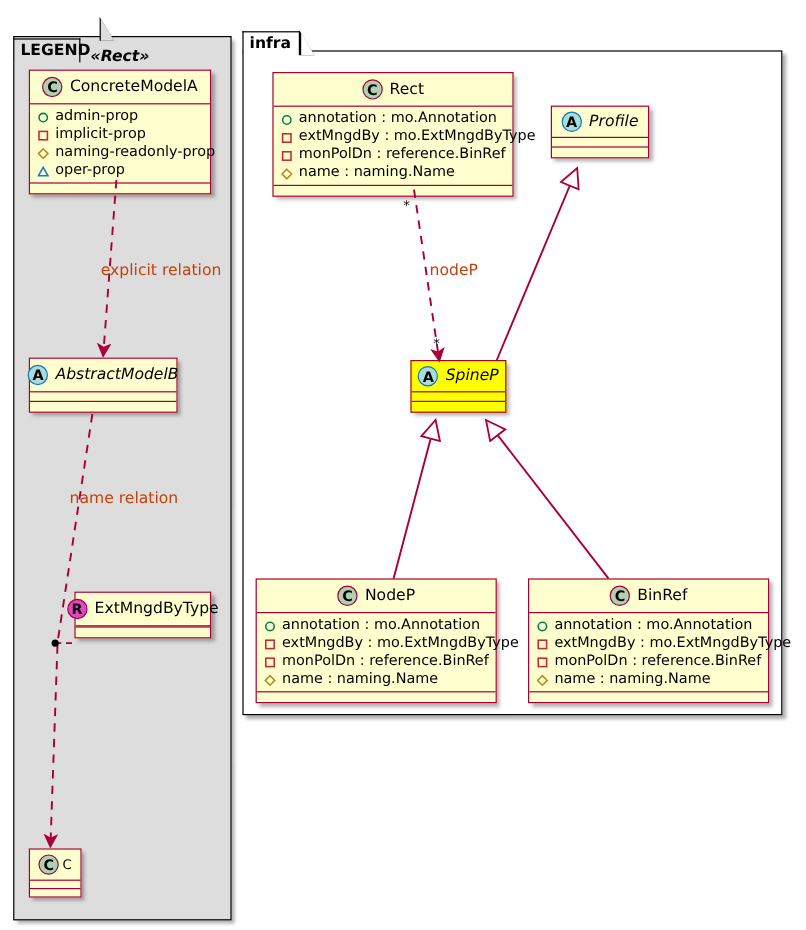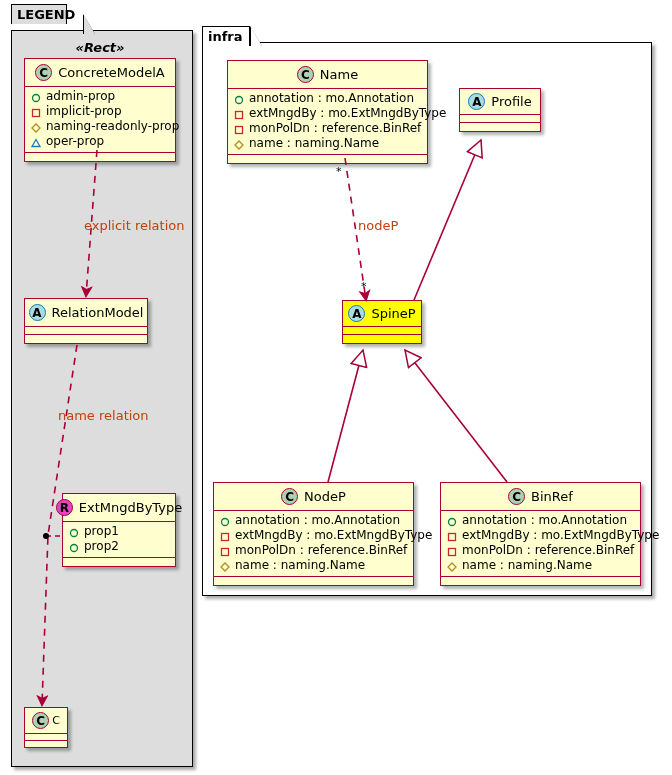--- a/index.html
+++ b/index.html
@@ -93,21 +93,21 @@
   .cls-title {
     display: flex;
     align-items: center;
     justify-content: center;
     gap: 6px;
     padding: 5px 8px 5px 8px;
     font-size: 13px;
     color: #000000;
     white-space: nowrap;
   }
-  .cls-title.abstract .cls-name { }
+  .cls-title.abstract .cls-name { font-style: italic; }
   .cls-sep {
     height: 0;
     border-top: 1.4px solid #A80036;
   }
   .cls-attrs {
     padding: 2px 6px 3px 6px;
     font-size: 12px;
     line-height: 15px;
     color: #000000;
   }
@@ -168,21 +168,21 @@
     white-space: nowrap;
     z-index: 6;
   }
 </style>
 </head>
 <body>
 
 <div id="canvas">
 
   <div class="pkg pkg-legend" style="left:11px; top:30px; width:182px; height:737px;"></div>
-  <div class="pkg-tab" style="left:11px; top:4px; width:56px;">
+  <div class="pkg-tab" style="left:11px; top:32px; width:56px;">
     <span>LEGEND</span>
   </div>
   <div class="pkg-tab-slant" style="left:83px; top:14px;"></div>
 
   <div class="pkg pkg-infra" style="left:202px; top:42px; width:450px; height:554px;"></div>
   <div class="pkg-tab pkg-tab-infra" style="left:202px; top:26px; width:48px;">
     <span>infra</span>
   </div>
   <div class="pkg-tab-slant infra" style="left:250px; top:26px;"></div>
 
@@ -270,71 +270,53 @@
         <span class="attr-text">oper-prop</span>
       </div>
     </div>
     <div class="cls-sep"></div>
     <div class="cls-foot"></div>
   </div>
 
   <div class="cls" style="left:24px; top:298px; width:124px;">
     <div class="cls-title abstract">
       <span class="badge badge-A">A</span>
-      <span class="cls-name">RelationModel</span>
+      <span class="cls-name">AbstractModelB</span>
     </div>
     <div class="cls-sep"></div>
     <div class="cls-attrs empty"></div>
     <div class="cls-sep"></div>
     <div class="cls-foot"></div>
   </div>
 
   <div class="cls" style="left:62px; top:493px; width:114px;">
     <div class="cls-title">
       <span class="badge badge-R">R</span>
       <span class="cls-name">ExtMngdByType</span>
     </div>
     <div class="cls-sep"></div>
-    <div class="cls-attrs">
-      <div class="attr">
-        <span class="mk">
-          <svg width="10" height="10" viewBox="0 0 10 10">
-              <circle cx="5" cy="5" r="3.5" fill="none" stroke="#038048" stroke-width="1.3"></circle>
-            </svg>
-        </span>
-        <span class="attr-text">prop1</span>
-      </div>
-      <div class="attr">
-        <span class="mk">
-          <svg width="10" height="10" viewBox="0 0 10 10">
-              <circle cx="5" cy="5" r="3.5" fill="none" stroke="#038048" stroke-width="1.3"></circle>
-            </svg>
-        </span>
-        <span class="attr-text">prop2</span>
-      </div>
-    </div>
     <div class="cls-sep"></div>
     <div class="cls-foot"></div>
   </div>
 
   <div class="cls" style="left:24px; top:707px; width:44px;">
     <div class="cls-title" style="gap:3px; padding:4px 4px;">
       <span class="badge badge-C">C</span>
       <span class="cls-name" style="font-size:11px;">C</span>
     </div>
     <div class="cls-sep"></div>
     <div class="cls-attrs empty" style="height:6px;"></div>
     <div class="cls-sep"></div>
     <div class="cls-foot" style="height:6px;"></div>
   </div>
 
   <div class="cls" style="left:227px; top:60px; width:201px;">
     <div class="cls-title">
       <span class="badge badge-C">C</span>
-      <span class="cls-name">Name</span>
+      <span class="cls-name">Rect</span>
     </div>
     <div class="cls-sep"></div>
     <div class="cls-attrs">
       <div class="attr">
         <span class="mk">
           <svg width="10" height="10" viewBox="0 0 10 10">
               <circle cx="5" cy="5" r="3.5" fill="none" stroke="#038048" stroke-width="1.3"></circle>
             </svg>
         </span>
         <span class="attr-text">annotation : mo.Annotation</span>

